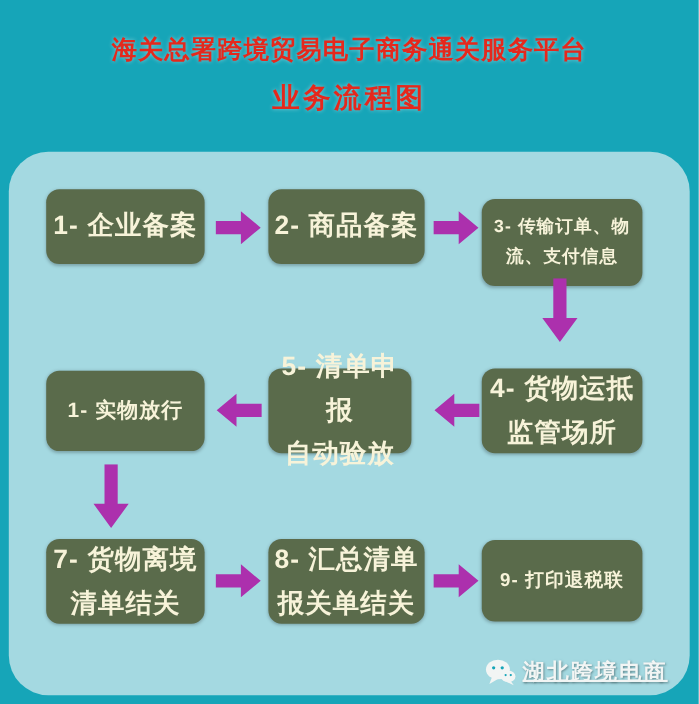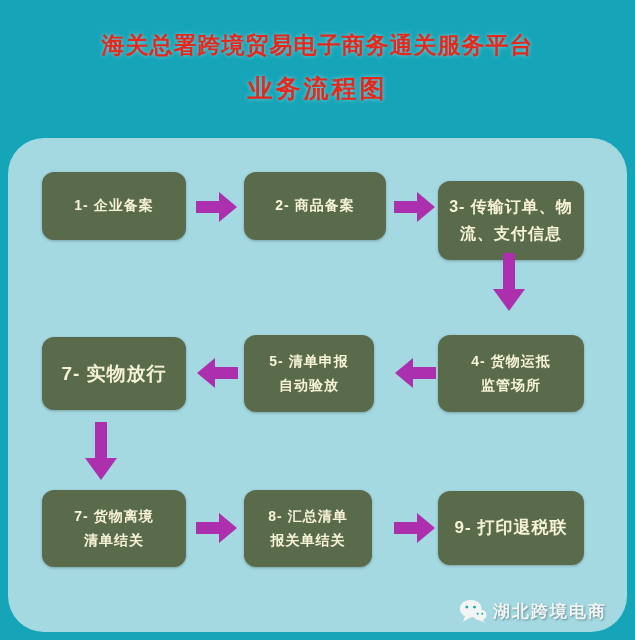--- a/index.html
+++ b/index.html
@@ -38,42 +38,43 @@
   }
   .box{
     position:absolute;
     background:#5a6b4b;
     border-radius:12px;
     display:flex;align-items:center;justify-content:center;
     box-shadow:0 1px 3px rgba(0,0,0,.25);
   }
   .box-label{
     color:#f7f3d9;
-    font-size:14px;
+    font-size:24px;
     font-weight:bold;
     text-align:center;
     line-height:1.65;
     letter-spacing:1px;
     white-space:pre-line;
   }
   .arrow{
     position:absolute;
     fill:#ac30ad;
   }
   .watermark{
     position:absolute;
     right:28px;bottom:16px;
     display:flex;align-items:center;gap:6px;
   }
   .watermark-text{
     color:#f2f5f4;
-    font-size:17px;
+    font-size:20px;
     font-weight:bold;
     letter-spacing:2px;
     text-shadow:1px 1px 2px rgba(60,90,95,.6);
+    text-decoration:underline;
   }
 </style>
 </head>
 <body>
 
 <div class="canvas">
 
   <div class="title-line1">海关总署跨境贸易电子商务通关服务平台</div>
   <div class="title-line2">业务流程图</div>
 
@@ -108,35 +109,35 @@
       <polygon points="42,10 19,10 19,1 1,16 19,31 19,22 42,22"></polygon>
     </svg>
   <div class="box" style="left:244px;top:335px;width:130px;height:77px">
     <span class="box-label">5- 清单申报
 自动验放</span>
   </div>
   <svg class="arrow" style="left:196px;top:357px" width="42" height="32" viewBox="0 0 42 32">
       <polygon points="42,10 19,10 19,1 1,16 19,31 19,22 42,22"></polygon>
     </svg>
   <div class="box" style="left:42px;top:337px;width:144px;height:73px">
-    <span class="box-label" style="font-size:19px">7- 实物放行</span>
+    <span class="box-label" style="font-size:19px">1- 实物放行</span>
   </div>
 
   <svg class="arrow" style="left:84px;top:422px" width="34" height="60" viewBox="0 0 34 60">
       <polygon points="11,0 23,0 23,36 33,36 17,58 1,36 11,36"></polygon>
     </svg>
 
   <div class="box" style="left:42px;top:490px;width:144px;height:77px">
     <span class="box-label">7- 货物离境
 清单结关</span>
   </div>
   <svg class="arrow" style="left:196px;top:512px" width="42" height="32" viewBox="0 0 42 32">
       <polygon points="0,10 23,10 23,1 41,16 23,31 23,22 0,22"></polygon>
     </svg>
-  <div class="box" style="left:244px;top:490px;width:128px;height:77px">
+  <div class="box" style="left:244px;top:490px;width:142px;height:77px">
     <span class="box-label">8- 汇总清单
 报关单结关</span>
   </div>
   <svg class="arrow" style="left:394px;top:512px" width="42" height="32" viewBox="0 0 42 32">
       <polygon points="0,10 23,10 23,1 41,16 23,31 23,22 0,22"></polygon>
     </svg>
   <div class="box" style="left:438px;top:491px;width:146px;height:74px">
     <span class="box-label" style="font-size:17px">9- 打印退税联</span>
   </div>
 

